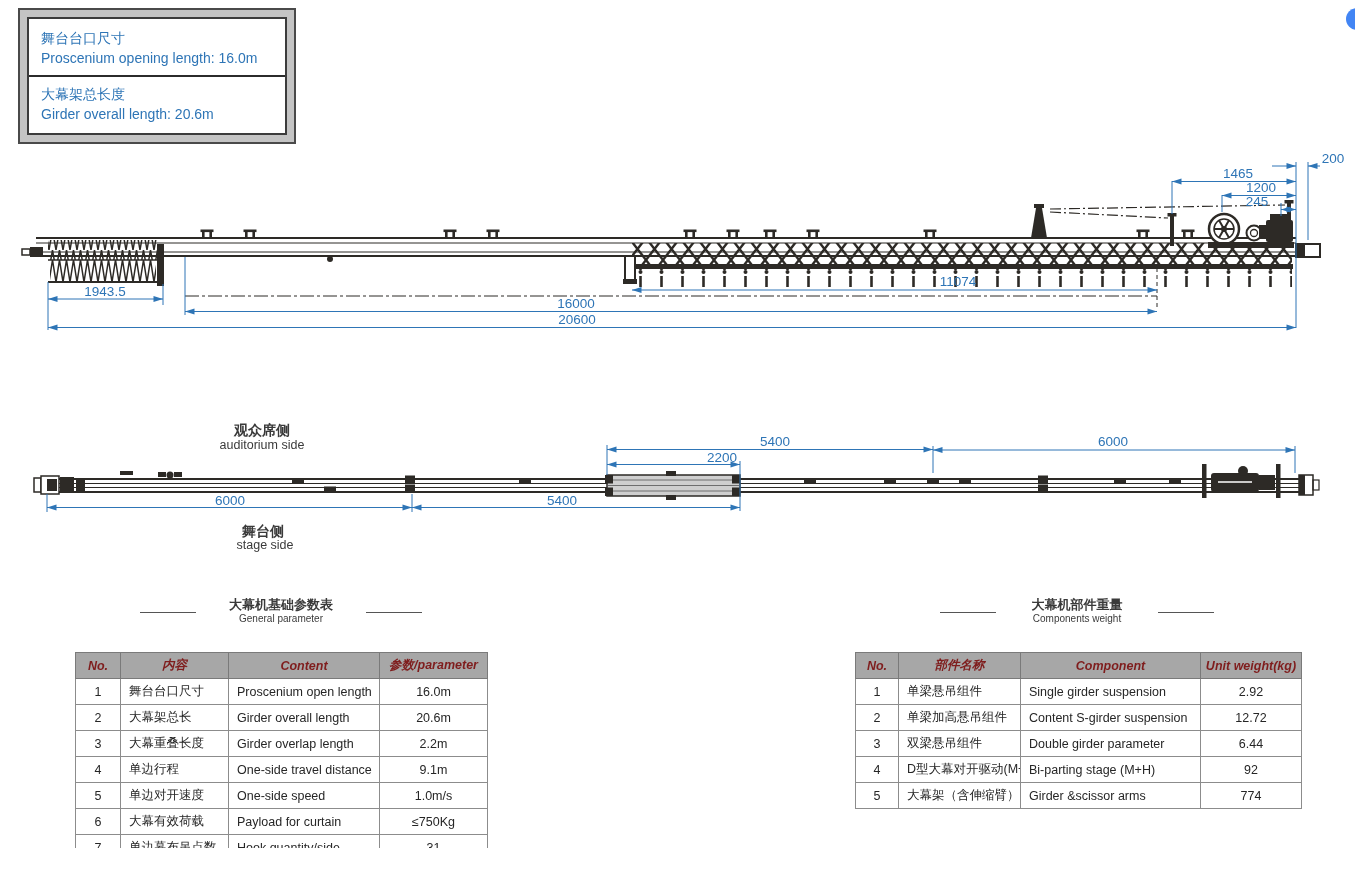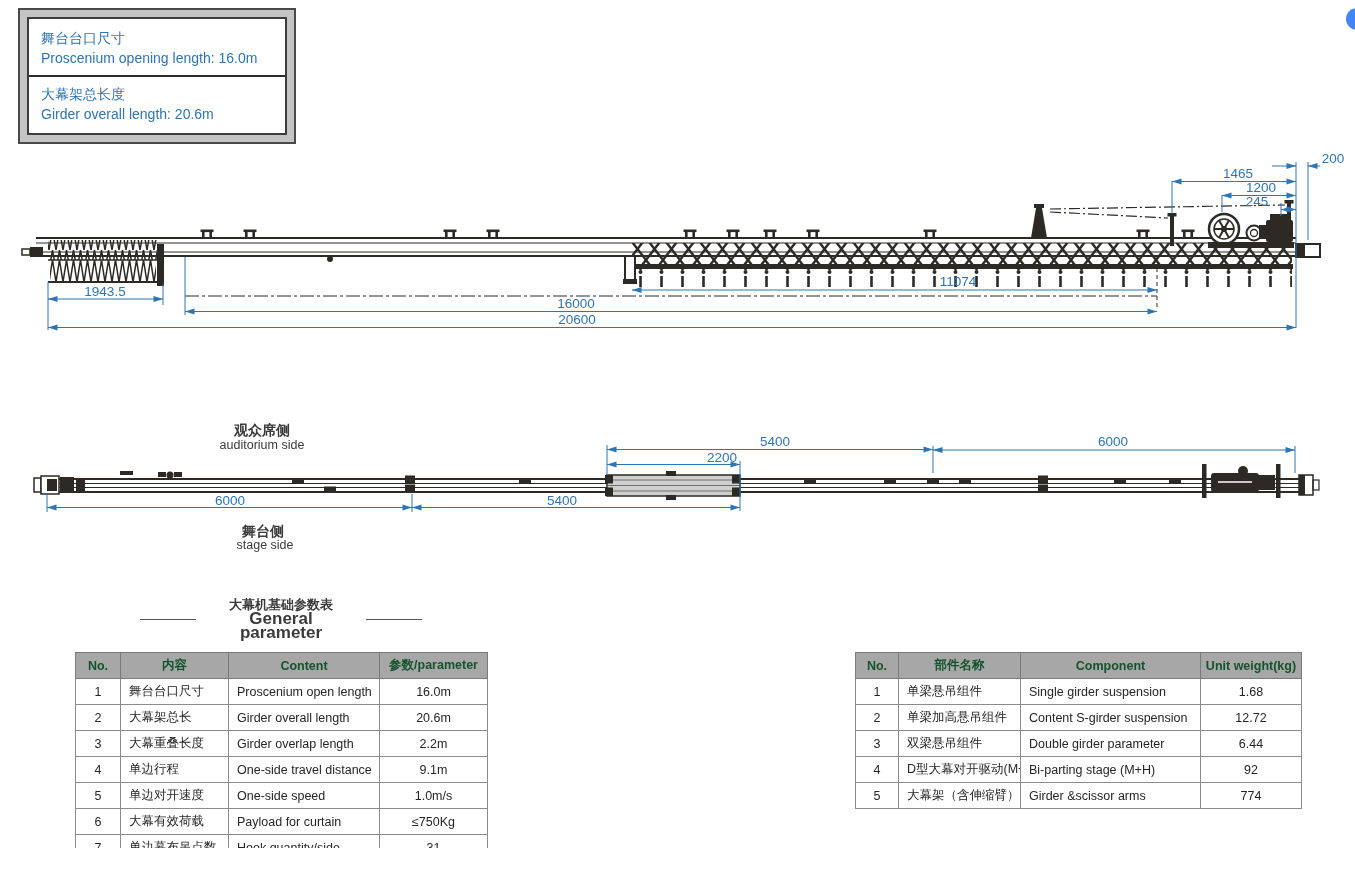--- a/index.html
+++ b/index.html
@@ -16,27 +16,27 @@
 
   
   .fab{position:absolute;left:1346px;top:8px;width:22px;height:22px;border-radius:50%;
        background:#4285F4;}
 
   
   .tbl-title{position:absolute;display:flex;align-items:center;gap:22px;}
   .tbl-title .rule{flex:0 0 56px;border-top:1.6px solid #555;}
   .tbl-title .tt{flex:1;text-align:center;color:#3a3a3a;line-height:14px;}
   .tbl-title .tt .zh{display:block;font-size:13px;font-weight:bold;}
-  .tbl-title .tt .en{display:block;font-size:17px;font-weight:bold;}
+  .tbl-title .tt .en{display:block;font-size:10px;font-weight:normal;}
 
   
   table.ptable{position:absolute;border-collapse:collapse;table-layout:fixed;
                border:1.5px solid #636363;font-size:12.5px;}
-  table.ptable th{background:#a7a7a7;color:#14532d;font-weight:bold;height:25px;
-                  border:1px solid #7a7a7a;text-align:center;padding:0 2px;}
+  table.ptable th{background:#a7a7a7;color:#7f1d1d;font-weight:bold;height:25px;
+                  border:1px solid #7a7a7a;text-align:center;padding:0 2px;font-style:italic;}
   table.ptable td{background:#fff;color:#262626;height:25px;border:1px solid #8c8c8c;
                   text-align:center;padding:0 2px;white-space:nowrap;overflow:hidden;}
   table.ptable td:nth-child(2),table.ptable td:nth-child(3){text-align:left;padding-left:8px;}
 
   svg text{font-family:"Liberation Sans",sans-serif;}
 </style>
 </head>
 <body>
 
 <div class="canvas">
@@ -351,20 +351,28 @@
         </tr>
         <tr>
           <td>7</td>
           <td>单边幕布吊点数</td>
           <td>Hook quantity/side</td>
           <td>31</td>
         </tr>
       </tbody>
   </table>
 
+  <div class="tbl-title" style="left:940px;top:598px;width:274px">
+    <span class="rule"></span>
+    <span class="tt">
+      <span class="zh">大幕机部件重量</span>
+      <span class="en">Components weight</span>
+    </span>
+    <span class="rule"></span>
+  </div>
 
   <table class="ptable" style="left:855px;top:652px;width:446px">
     <colgroup>
       <col style="width:43px">
         <col style="width:122px">
         <col style="width:180px">
         <col style="width:101px">
     </colgroup>
     <thead>
         <tr>
@@ -372,21 +380,21 @@
           <th>部件名称</th>
           <th>Component</th>
           <th>Unit weight(kg)</th>
         </tr>
       </thead>
     <tbody>
         <tr>
           <td>1</td>
           <td>单梁悬吊组件</td>
           <td>Single girder suspension</td>
-          <td>1.68</td>
+          <td>2.92</td>
         </tr>
         <tr>
           <td>2</td>
           <td>单梁加高悬吊组件</td>
           <td>Content S-girder suspension</td>
           <td>12.72</td>
         </tr>
         <tr>
           <td>3</td>
           <td>双梁悬吊组件</td>

